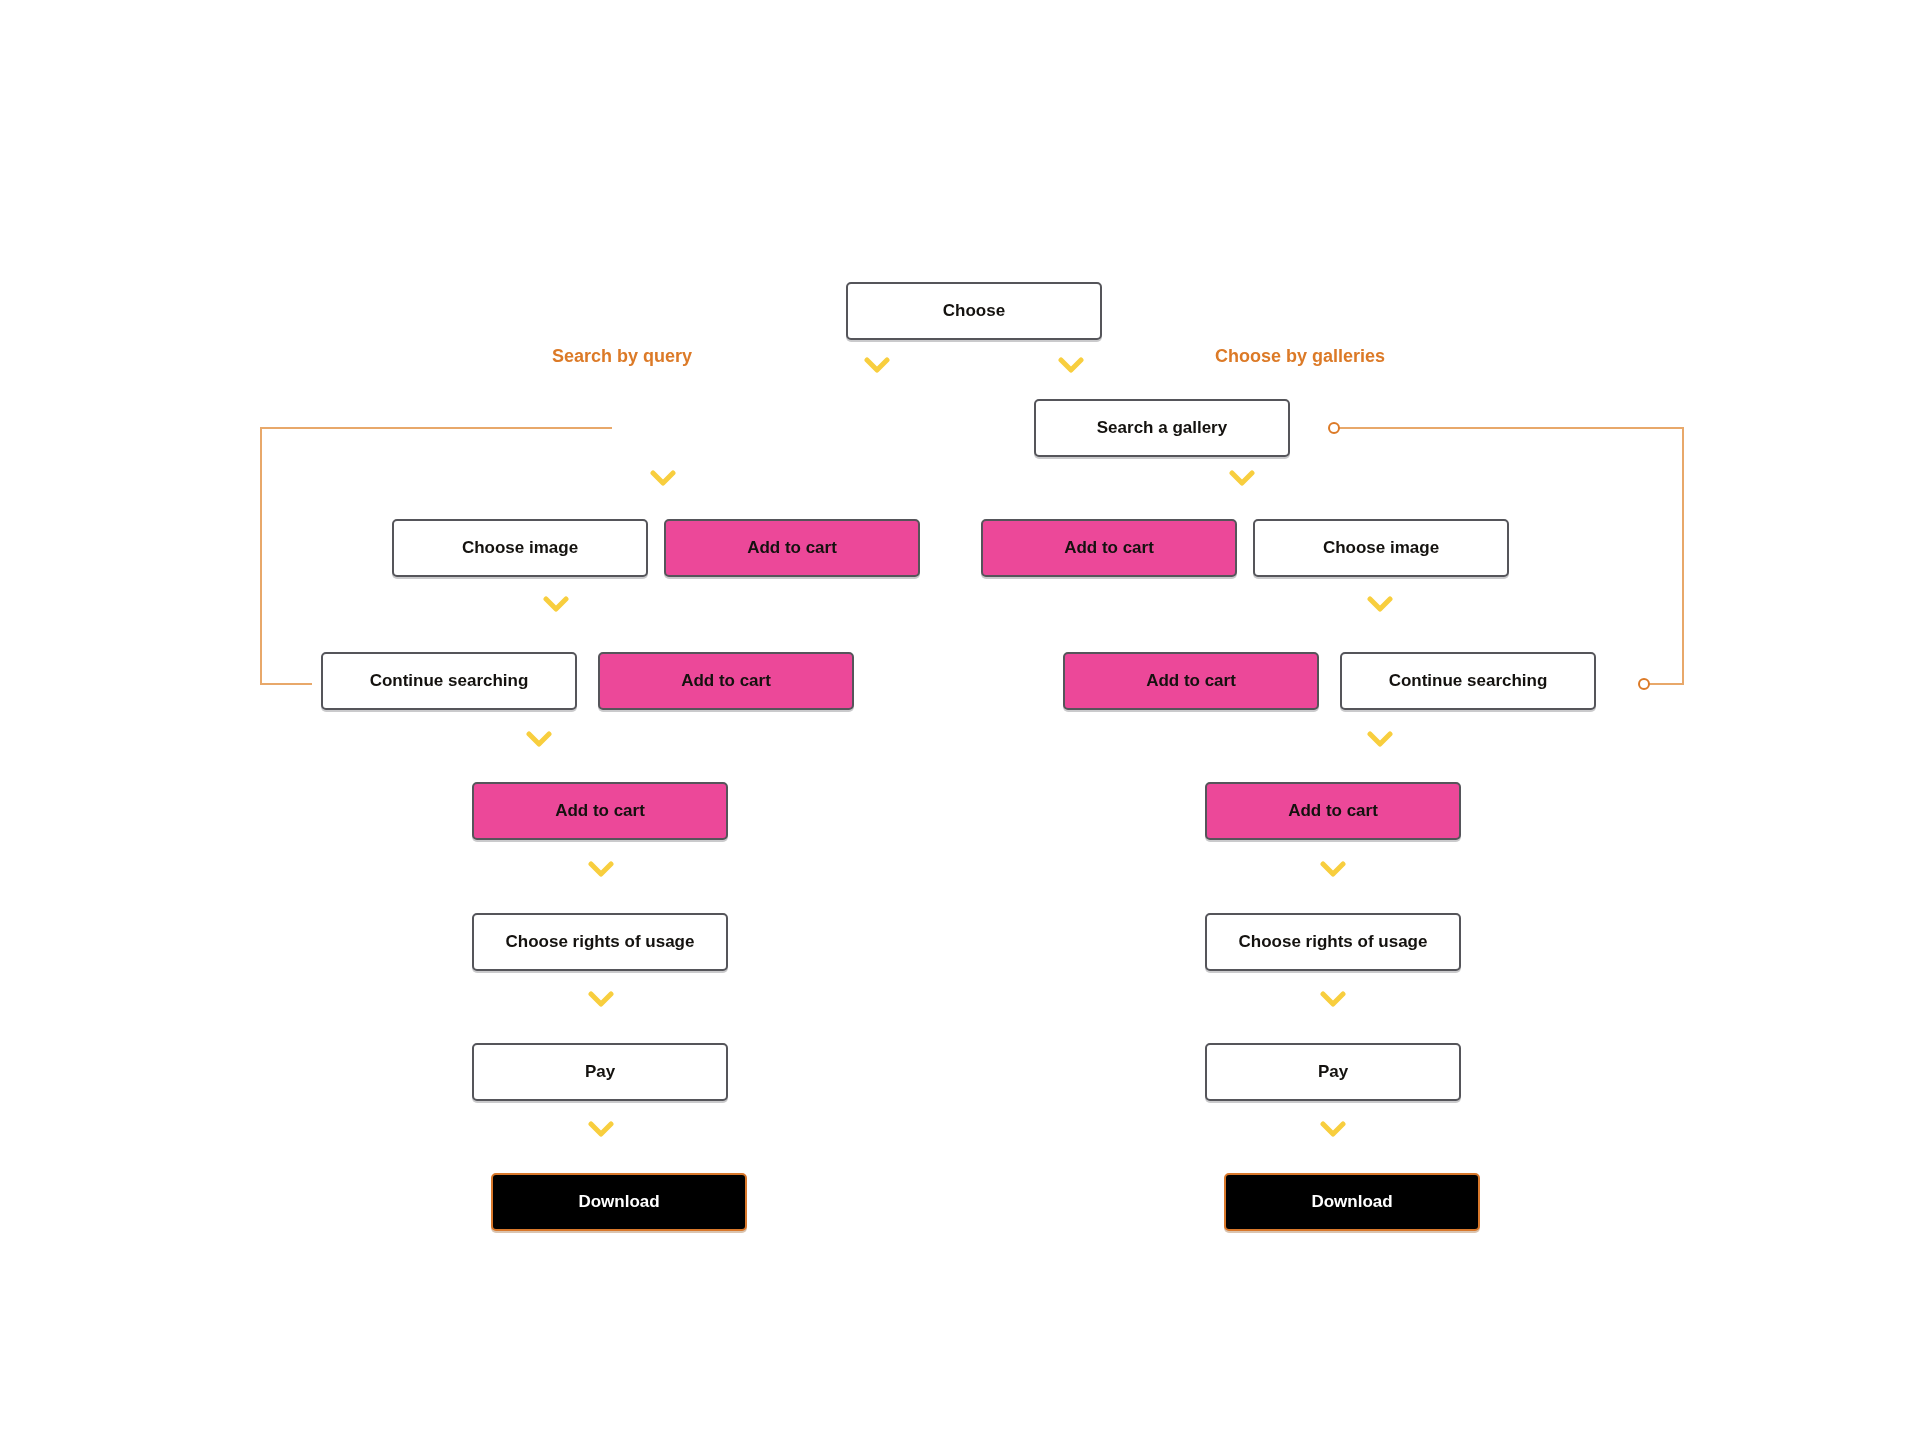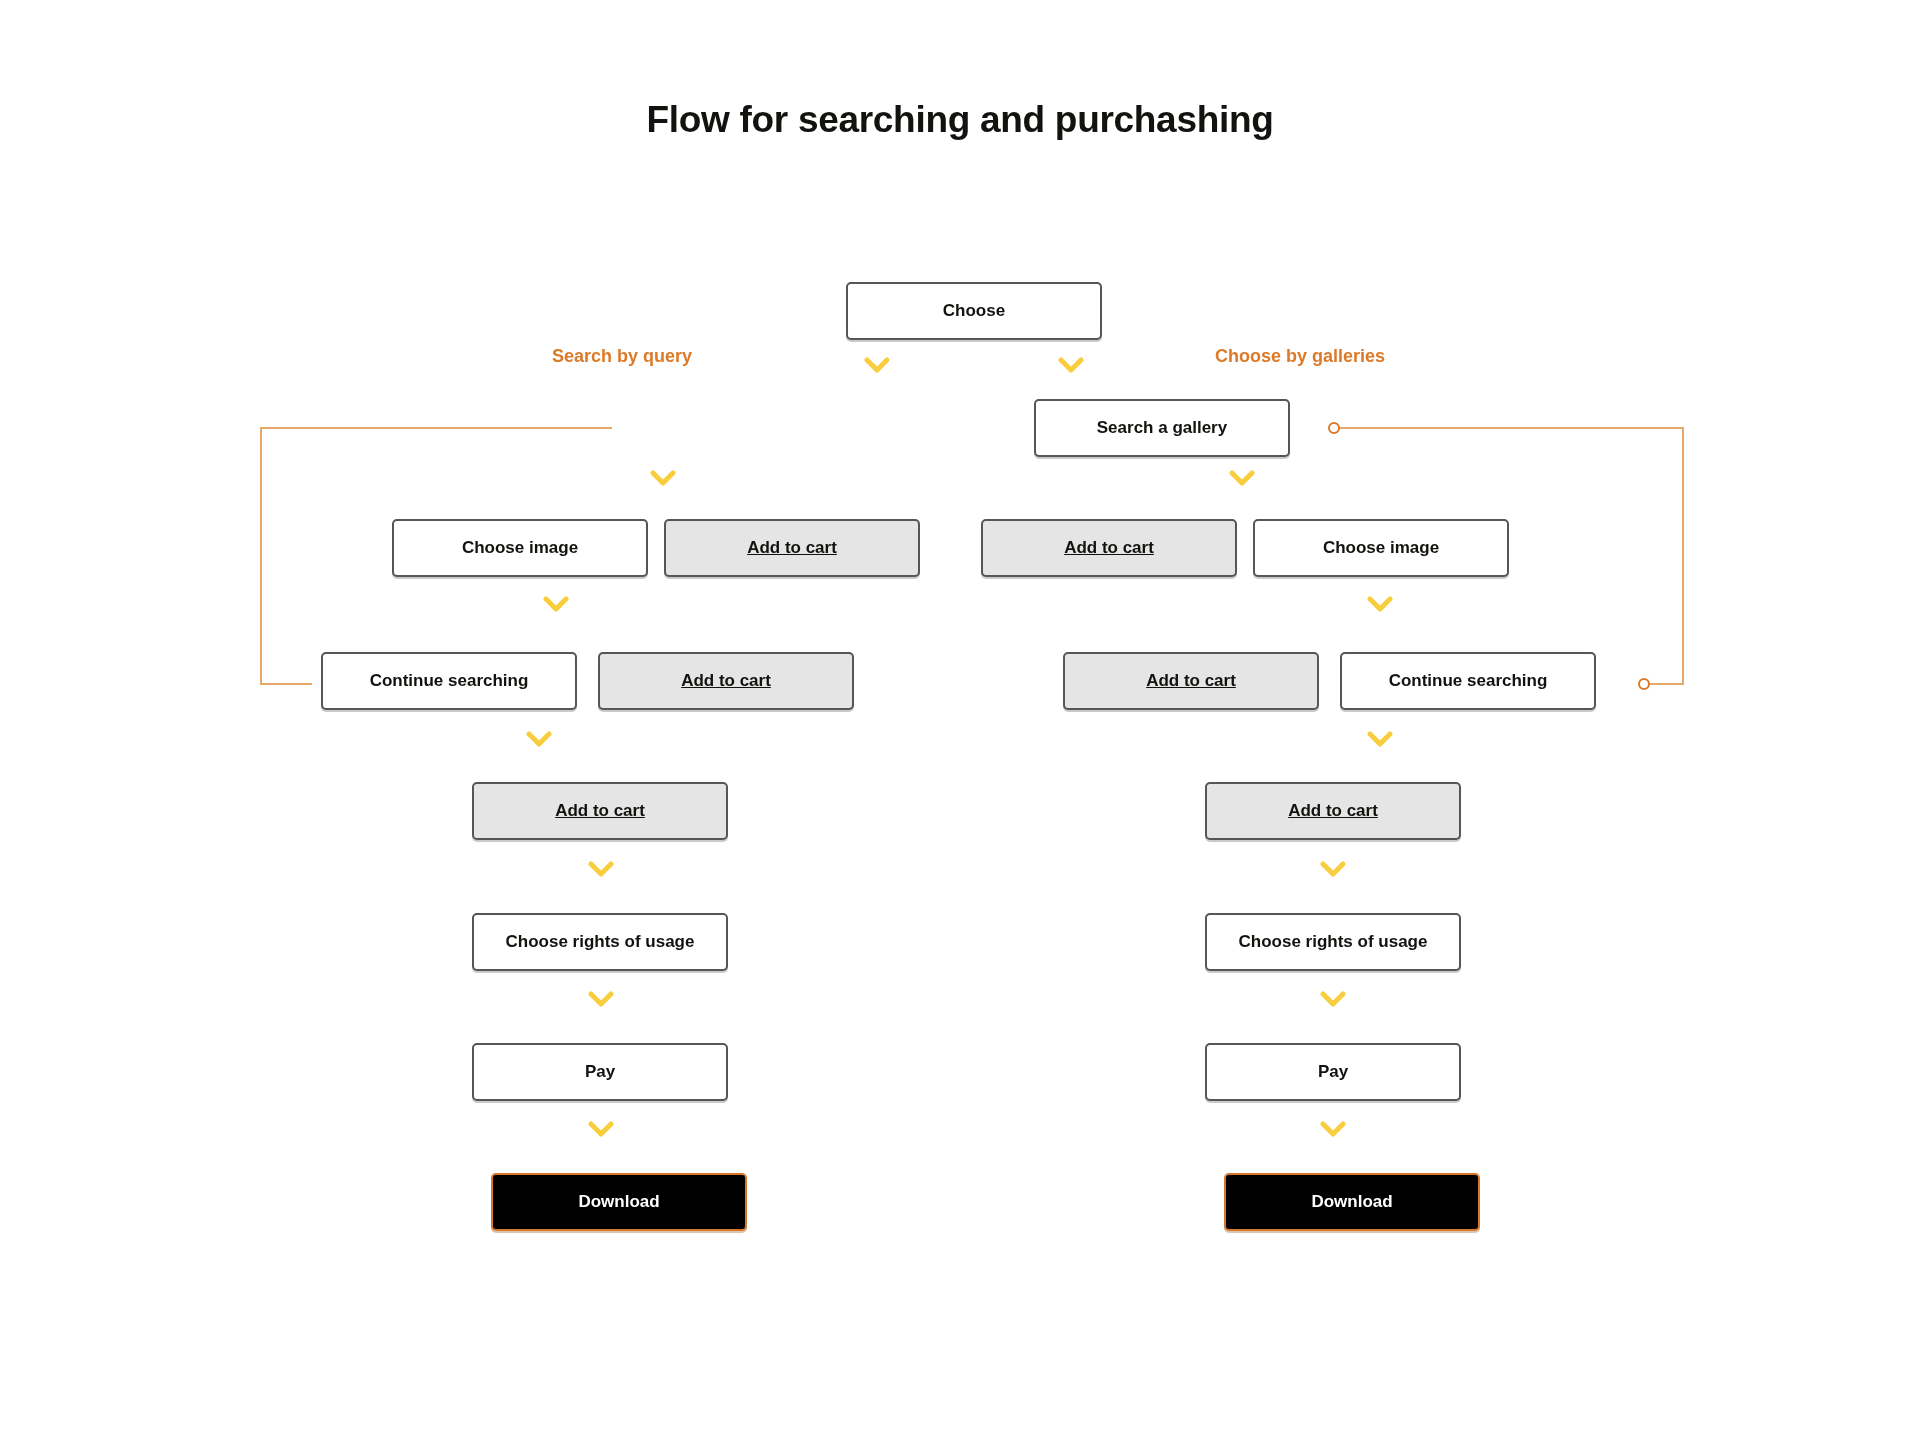--- a/index.html
+++ b/index.html
@@ -48,21 +48,21 @@
     border-radius: 5px;
     background: #ffffff;
     color: #14120f;
     font-size: 17px;
     font-weight: bold;
     text-align: center;
     box-shadow: 0 2px 0 0 rgba(80,80,85,0.30);
     white-space: nowrap;
     padding: 0 10px;
   }
-  .node.yellow { background: #e5e5e5; border-color: #55555a; text-decoration: underline; }
+  .node.yellow { background: #ec4899; border-color: #55555a; }
   .node.orange { background: #000000; border-color: #D9782B; color: #ffffff; box-shadow: 0 2px 0 0 rgba(150,85,30,0.35); margin-left: 19px; }
 
   
   .branch-label {
     position: absolute;
     font-size: 18px;
     font-weight: bold;
     color: #DC7A27;
     white-space: nowrap;
   }
@@ -73,21 +73,20 @@
     width: 26px;
     height: 18px;
   }
   .chev svg { display: block; width: 26px; height: 18px; }
 </style>
 </head>
 <body>
 
 <div id="stage">
 
-  <div class="title">Flow for searching and purchashing</div>
 
   <svg class="connectors" viewBox="0 0 1920 1452" xmlns="http://www.w3.org/2000/svg">
 
     <path d="M 612 428 L 261 428 L 261 684 L 312 684" fill="none" stroke="#E8A86A" stroke-width="2"></path>
 
     <path d="M 1338 428 L 1683 428 L 1683 684 L 1648 684" fill="none" stroke="#E8A86A" stroke-width="2"></path>
 
     <circle cx="1334" cy="428" r="5" fill="#ffffff" stroke="#DC7A27" stroke-width="2"></circle>
     <circle cx="1644" cy="684" r="5" fill="#ffffff" stroke="#DC7A27" stroke-width="2"></circle>
   </svg>

